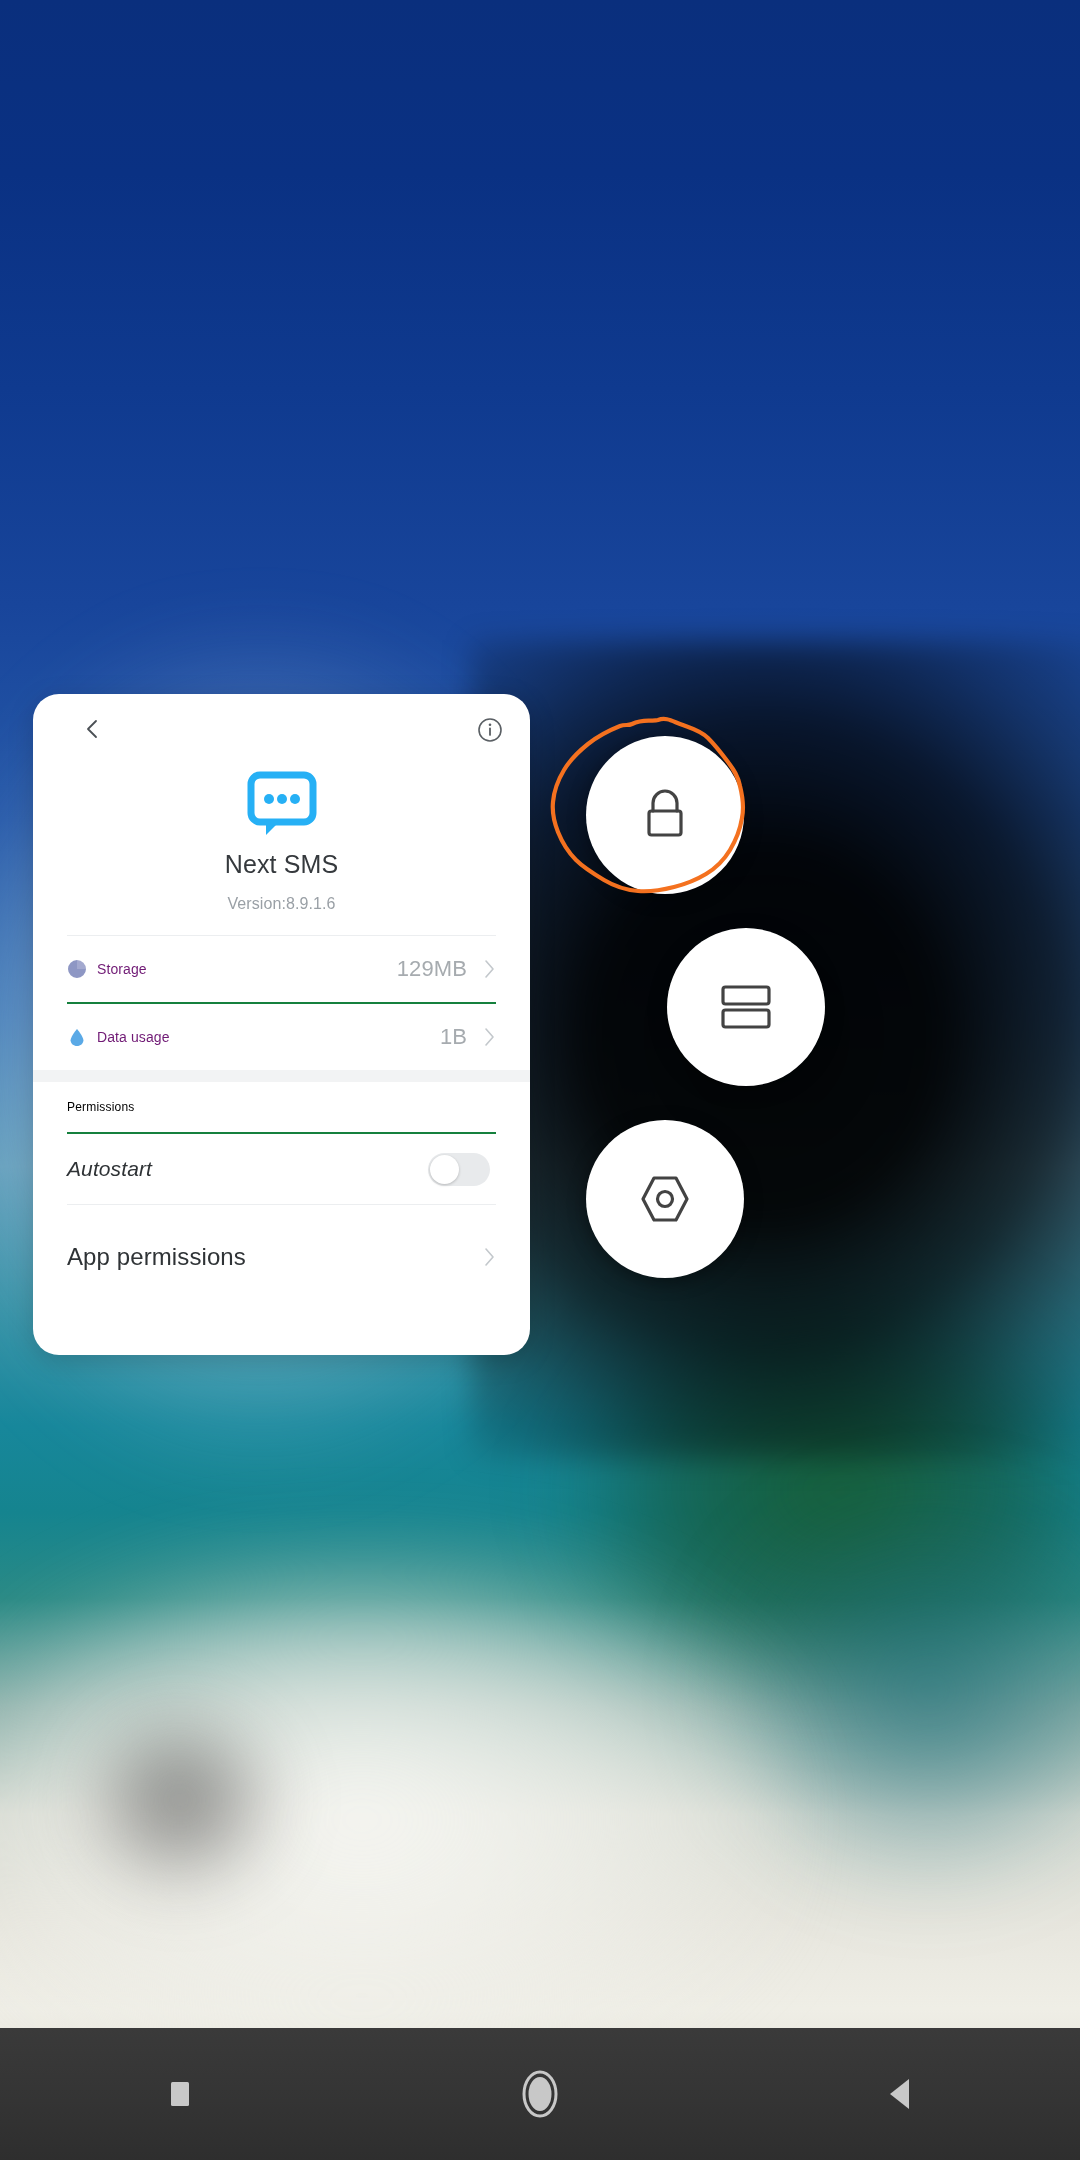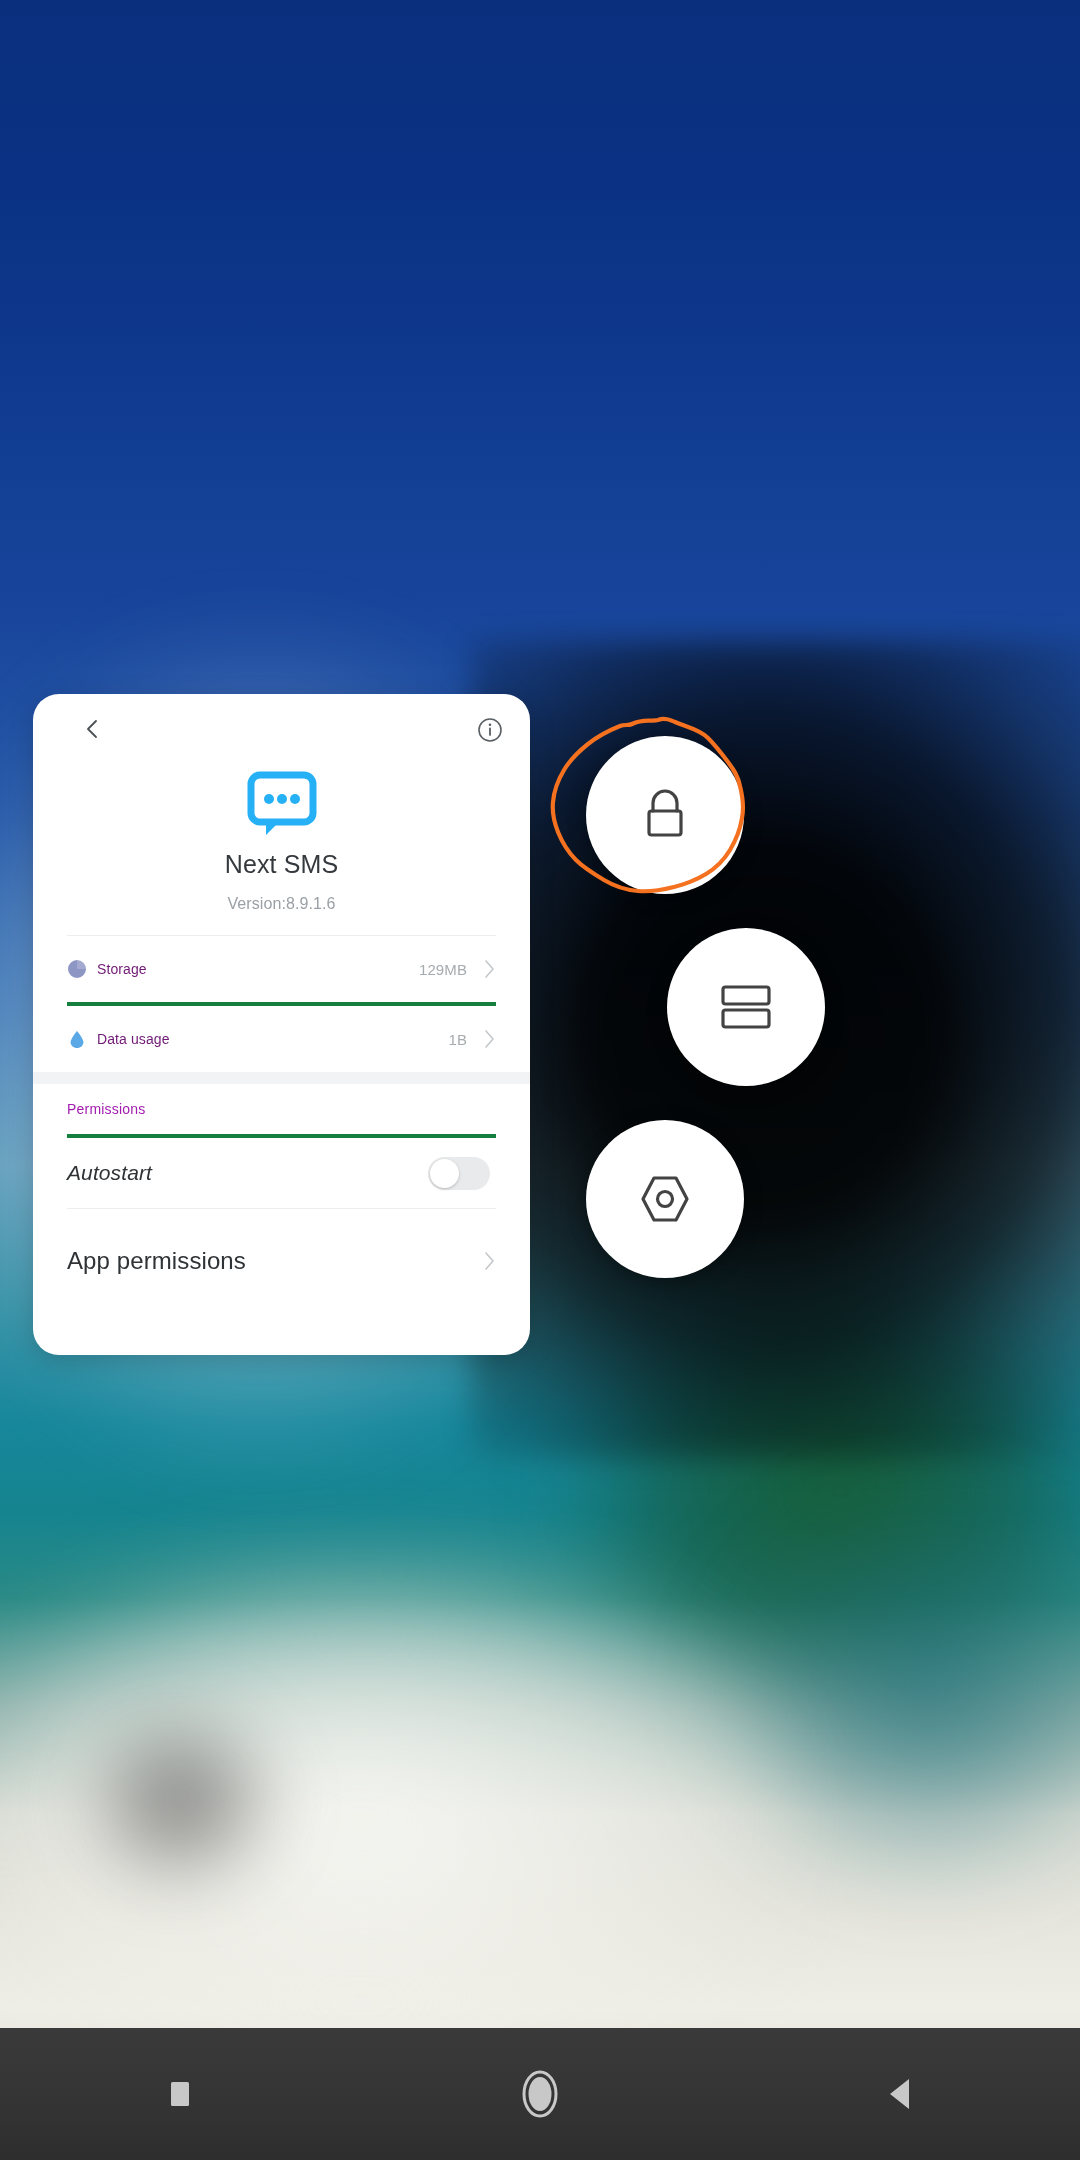--- a/index.html
+++ b/index.html
@@ -144,60 +144,60 @@
 
   .list {
     margin-top: 22px;
   }
   .row {
     position: relative;
     display: flex;
     align-items: center;
     height: 66px;
     margin: 0 34px;
-    border-top: 4px solid #15803d;
+    border-top: 2px solid #15803d;
   }
   .row.first { border-top: 1px solid #eceef0; }
   .row-ico {
     width: 30px;
     display: flex;
     align-items: center;
     justify-content: flex-start;
   }
   .row-ico svg { display:block; }
   .row-label {
     font-size: 14px;
     color: #701a75;
     letter-spacing: 0.1px;
   }
   .row-value {
     margin-left: auto;
-    font-size: 15px;
+    font-size: 22px;
     color: #a6abaf;
     padding-right: 16px;
     letter-spacing: 0.1px;
   }
   .chev {
     width: 13px; height: 22px;
     flex: 0 0 auto;
   }
   .chev svg { display:block; }
 
   .section-band {
     height: 12px;
     background: #f2f3f4;
     margin-top: 0;
   }
   .section-head {
     margin: 0 34px;
     height: 50px;
     display: flex;
     align-items: center;
-    font-size: 14px;
-    color: #a21caf;
+    font-size: 12px;
+    color: #000000;
     letter-spacing: 0.2px;
   }
 
   .row-toggle { justify-content: space-between; height: 70px; font-style: italic; }
   .row-toggle .row-label { font-size: 21px; color: #2f3336; }
   .toggle {
     width: 62px; height: 33px;
     border-radius: 17px;
     background: #e8eaec;
     position: relative;

